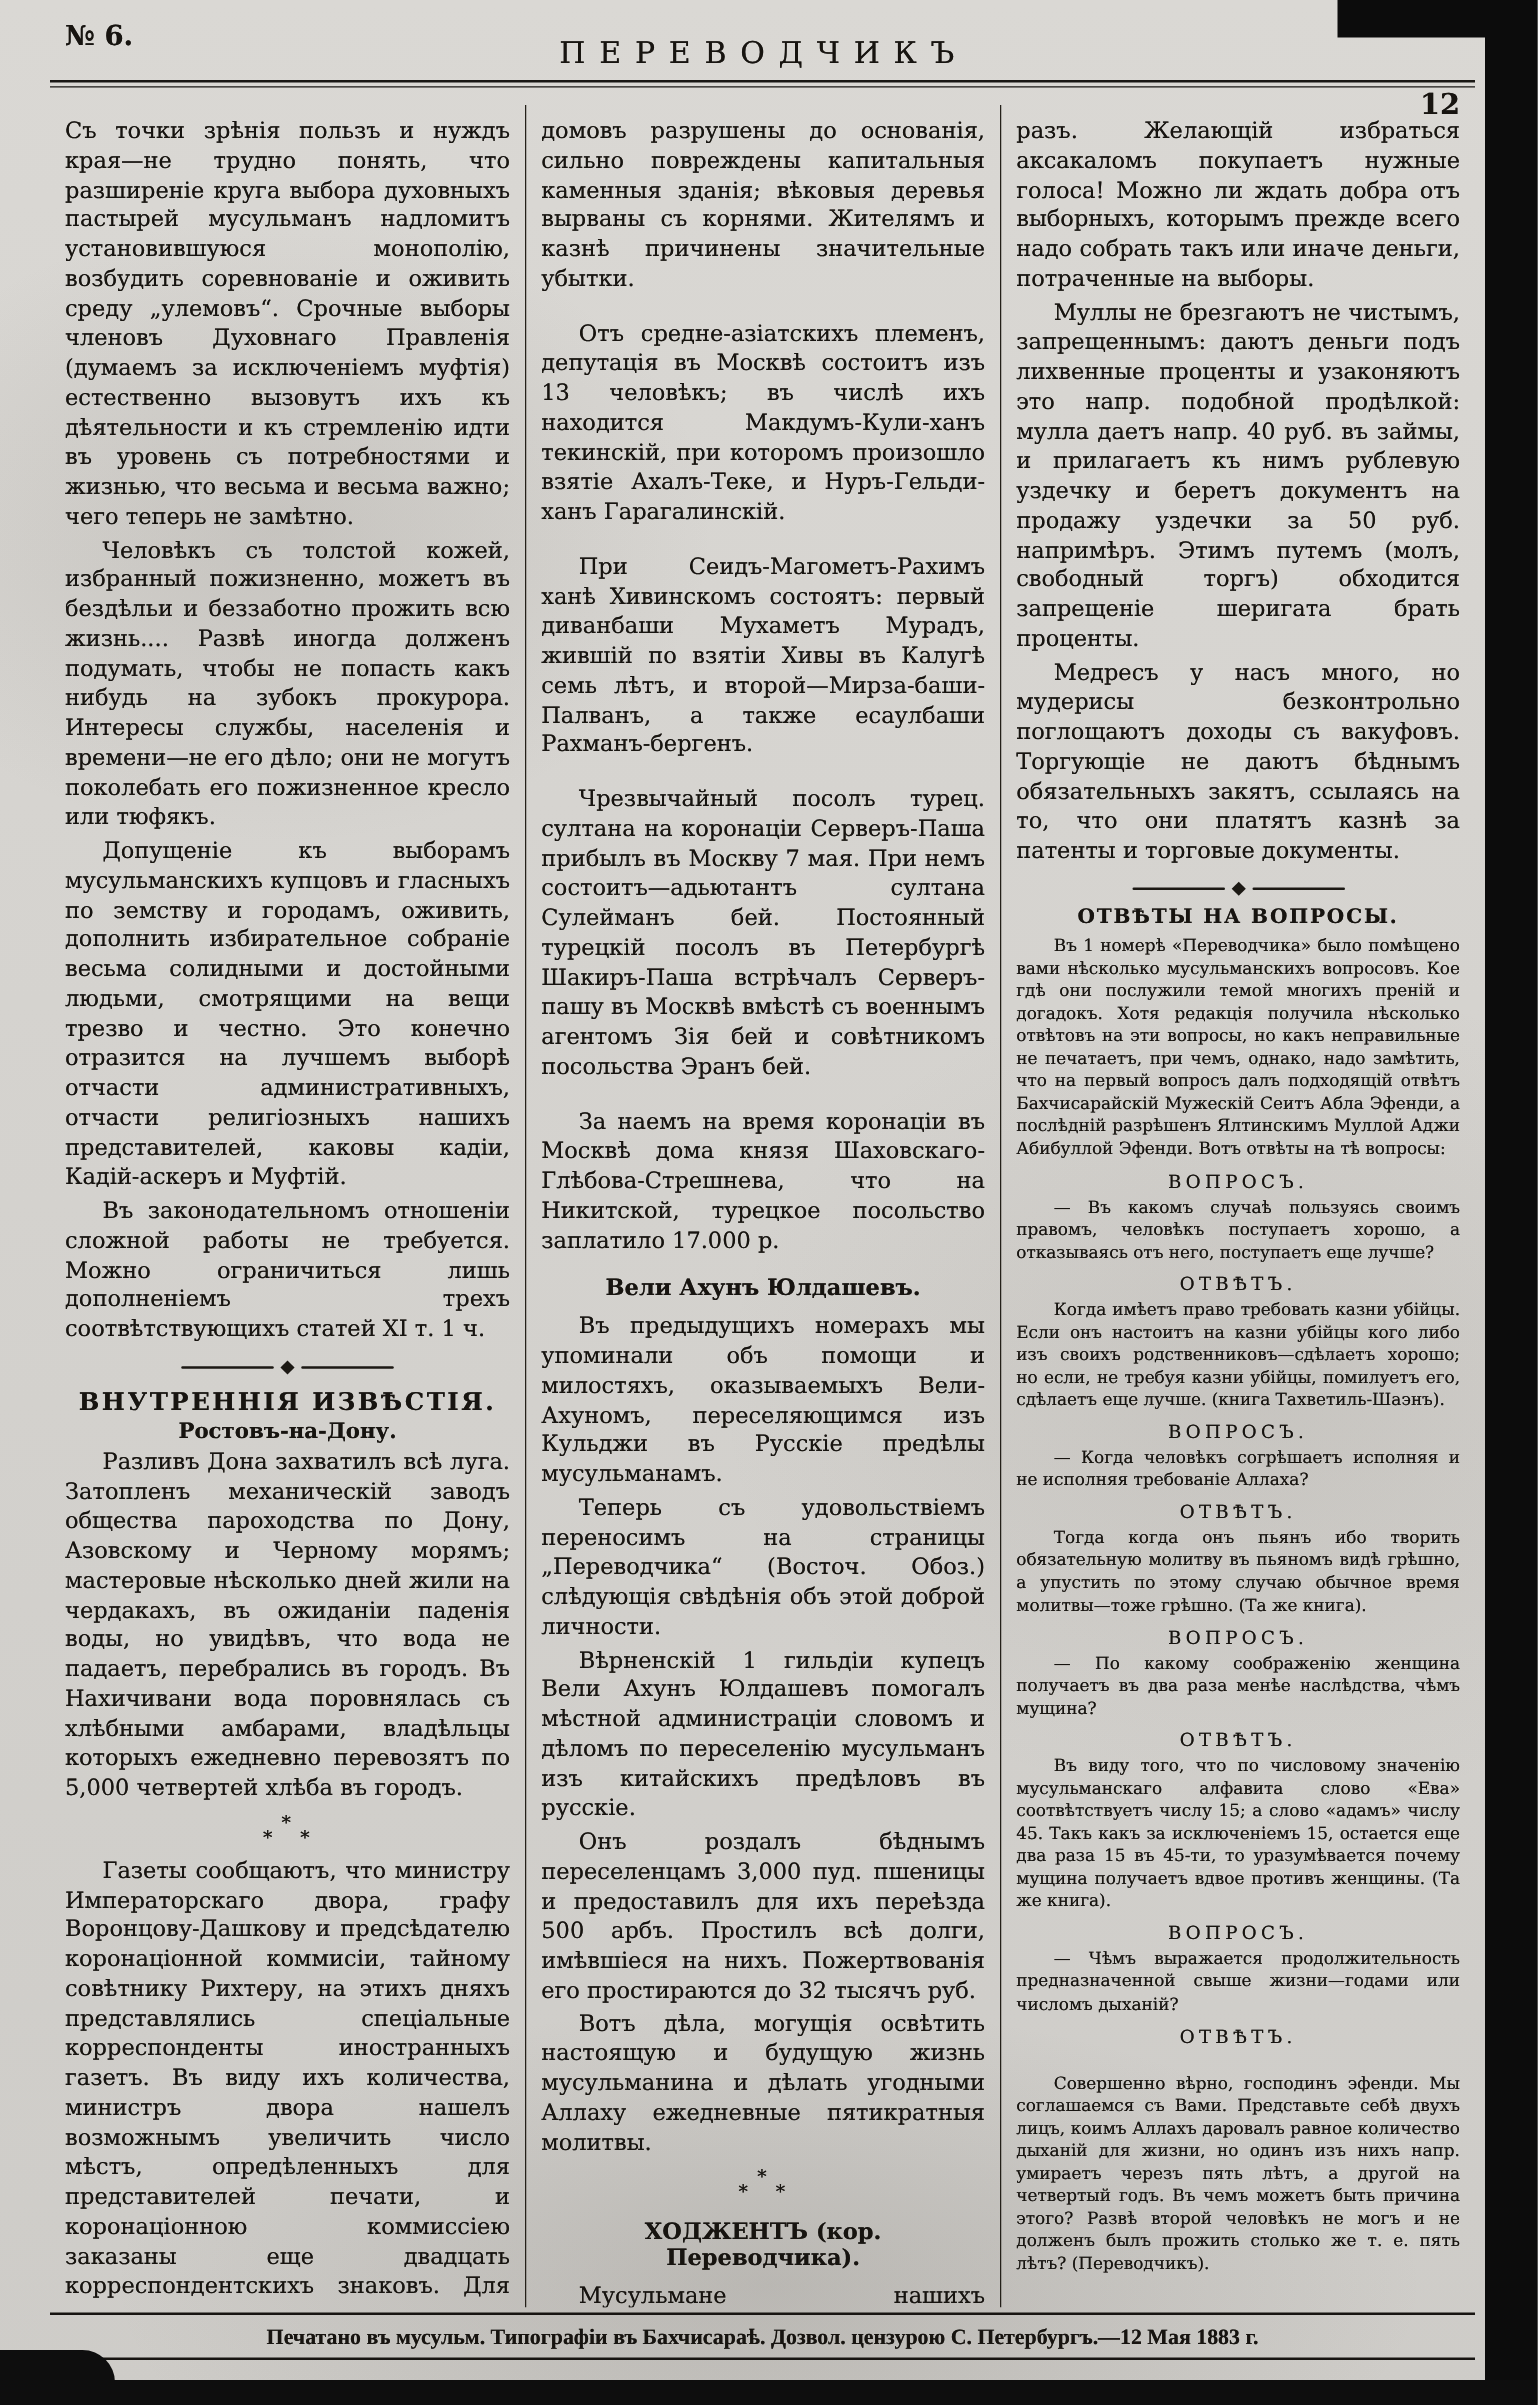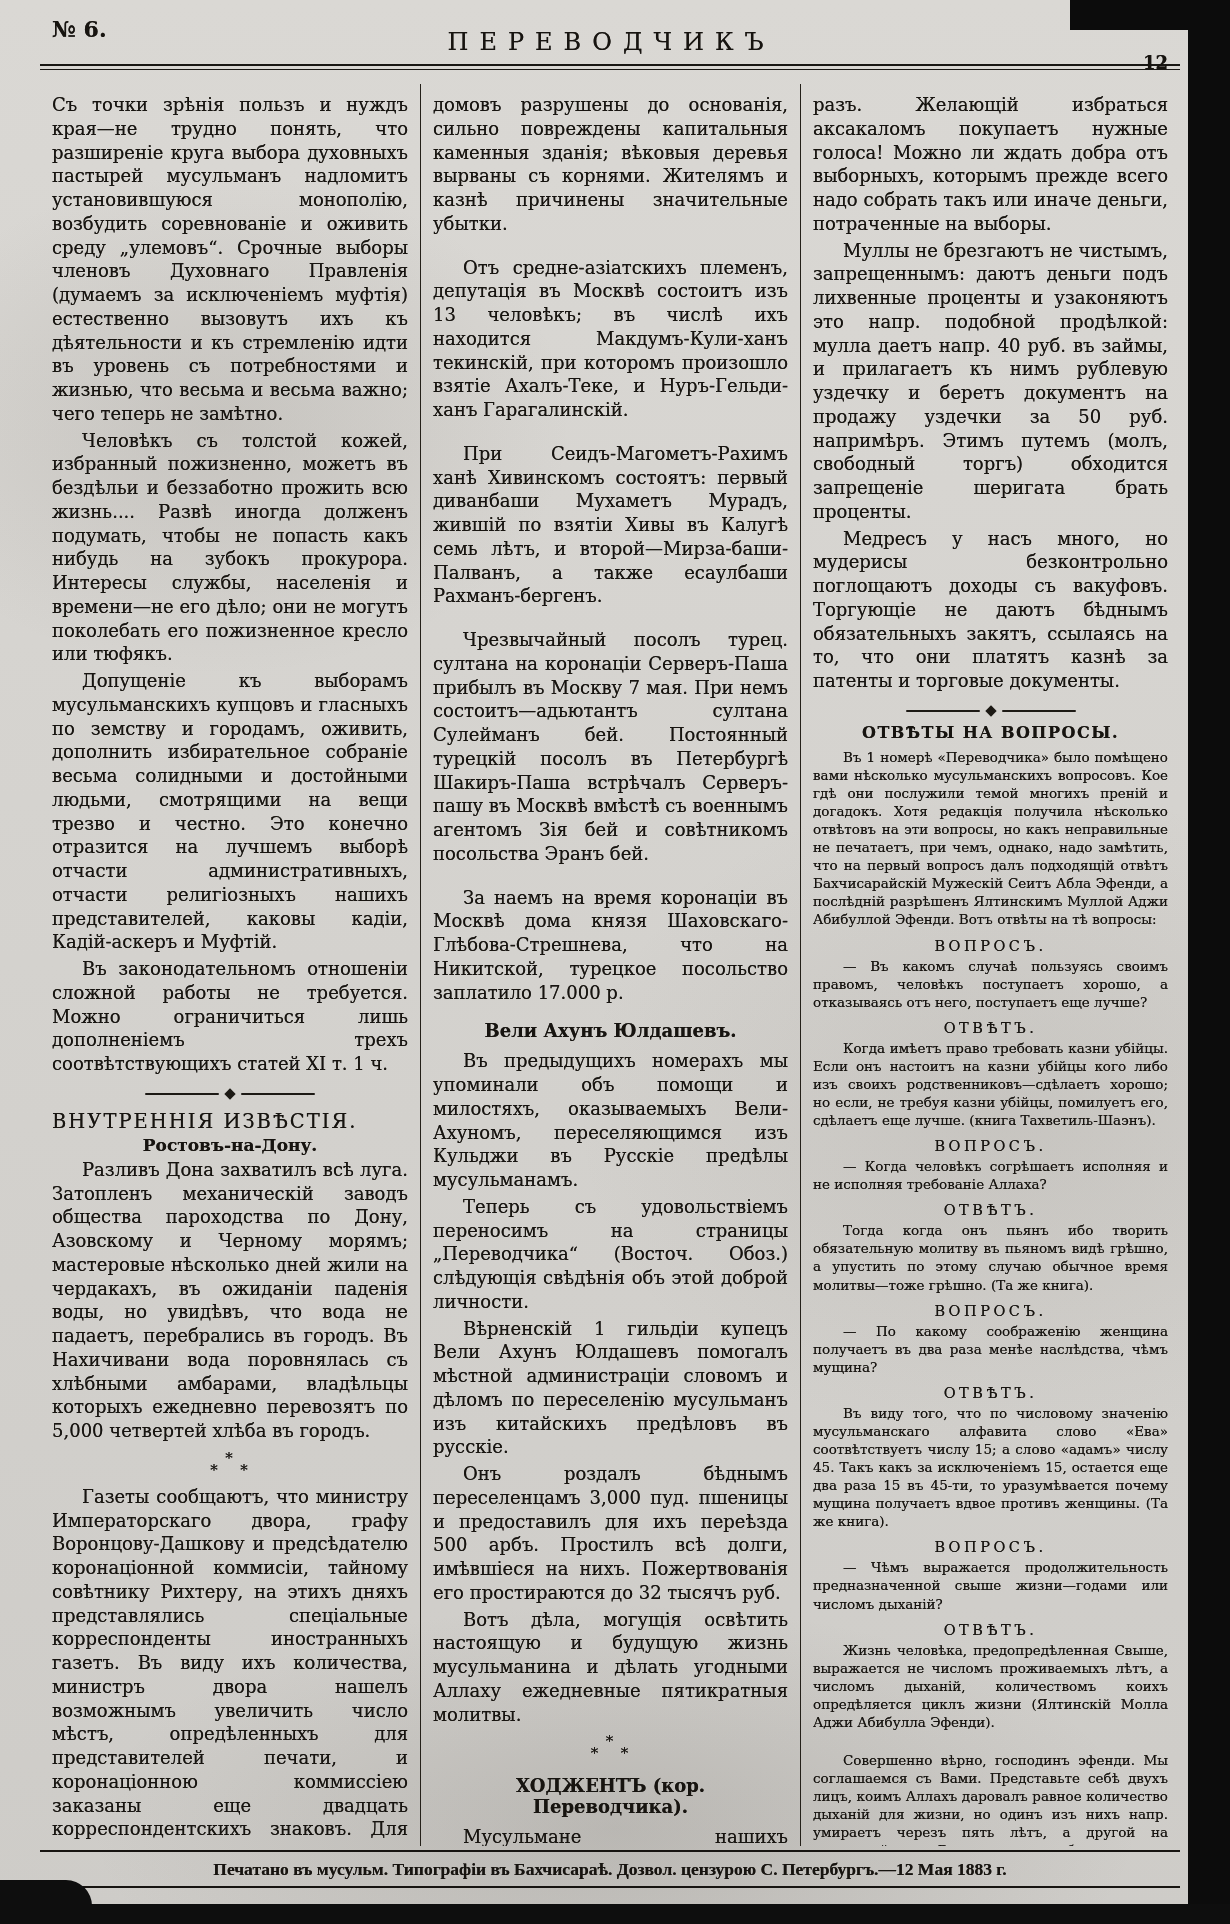--- a/index.html
+++ b/index.html
@@ -20,35 +20,35 @@
   
   .edge-right   { position:absolute; top:0; right:0; width:42px; height:100%; background:#0c0c0c; }
   .edge-top-right { position:absolute; top:0; right:42px; width:118px; height:30px; background:#0c0c0c; }
   .edge-bottom  { position:absolute; bottom:0; left:0; width:100%; height:20px; background:#0e0e0e; }
   .edge-bottom-left { position:absolute; bottom:0; left:0; width:92px; height:44px; background:#0e0e0e; border-radius:0 26px 0 0; }
 
   
   .issue-no { position:absolute; top:16px; left:52px; font-weight:bold; font-size:22px; }
   .masthead { position:absolute; top:28px; left:16px; width:1190px; text-align:center;
               font-weight:normal; font-size:24px; letter-spacing:11px; }
-  .page-no  { position:absolute; top:52px; right:62px; font-weight:bold; font-size:18px; }
+  .page-no  { position:absolute; top:70px; right:62px; font-weight:bold; font-size:23px; }
   .header-rule  { position:absolute; top:64px; left:40px; width:1140px; border-top:2px solid #191714; }
   .header-rule2 { position:absolute; top:69px; left:40px; width:1140px; border-top:1px solid #191714; }
 
   
   .columns { position:absolute; top:84px; left:40px; width:1140px; height:1762px;
              display:flex; overflow:hidden; }
   .col { width:380px; padding:6px 12px 0 12px; overflow:hidden; }
   .col + .col { border-left:1.5px solid #242019; }
 
   .para { font-size:18px; line-height:1.32; text-align:justify; text-indent:30px; margin:3px 0; }
   .noindent { text-indent:0; }
   .small { font-size:13.5px; line-height:1.34; margin:3px 0; }
 
-  .sec-h1 { text-align:left; font-size:19.5px; font-weight:normal; letter-spacing:2px; margin:12px 0 2px; }
+  .sec-h1 { text-align:center; font-size:19.5px; font-weight:bold; letter-spacing:2px; margin:12px 0 2px; }
   .sec-sub{ text-align:center; font-size:17px;  font-weight:bold; margin:2px 0 0; }
   .sec-h2 { text-align:center; font-size:18px;  font-weight:bold; margin:16px 12px 8px; }
   .sec-h3 { text-align:center; font-size:16px;  font-weight:bold; letter-spacing:1.5px; margin:8px 0 6px; }
 
   .qa-label { text-align:center; font-size:14.5px; letter-spacing:3.5px; margin:9px 0 3px; }
 
   .sep-stars { text-align:center; white-space:pre; line-height:0.8; font-size:15px;
                letter-spacing:2px; margin:9px 0; text-indent:0; }
 
   .ornament { display:flex; align-items:center; justify-content:center; gap:7px;
@@ -133,21 +133,20 @@
         <p class="para small">— Когда человѣкъ согрѣшаетъ исполняя и не исполняя требованіе Аллаха?</p>
         <div class="qa-label">ОТВѢТЪ.</div>
         <p class="para small">Тогда когда онъ пьянъ ибо творить обязательную молитву въ пьяномъ видѣ грѣшно, а упустить по этому случаю обычное время молитвы—тоже грѣшно. (Та же книга).</p>
         <div class="qa-label">ВОПРОСЪ.</div>
         <p class="para small">— По какому соображенію женщина получаетъ въ два раза менѣе наслѣдства, чѣмъ мущина?</p>
         <div class="qa-label">ОТВѢТЪ.</div>
         <p class="para small">Въ виду того, что по числовому значенію мусульманскаго алфавита слово «Ева» соотвѣтствуетъ числу 15; а слово «адамъ» числу 45. Такъ какъ за исключеніемъ 15, остается еще два раза 15 въ 45-ти, то уразумѣвается почему мущина получаетъ вдвое противъ женщины. (Та же книга).</p>
         <div class="qa-label">ВОПРОСЪ.</div>
         <p class="para small">— Чѣмъ выражается продолжительность предназначенной свыше жизни—годами или числомъ дыханій?</p>
         <div class="qa-label">ОТВѢТЪ.</div>
-        <p class="para small">Жизнь человѣка, предопредѣленная Свыше, выражается не числомъ проживаемыхъ лѣтъ, а числомъ дыханій, количествомъ коихъ опредѣляется циклъ жизни (Ялтинскій Молла Аджи Абибулла Эфенди).</p>
         <div class="v-gap"></div>
         <p class="para small">Совершенно вѣрно, господинъ эфенди. Мы соглашаемся съ Вами. Представьте себѣ двухъ лицъ, коимъ Аллахъ даровалъ равное количество дыханій для жизни, но одинъ изъ нихъ напр. умираетъ черезъ пять лѣтъ, а другой на четвертый годъ. Въ чемъ можетъ быть причина этого? Развѣ второй человѣкъ не могъ и не долженъ былъ прожить столько же т. е. пять лѣтъ? (Переводчикъ).</p>
       </div>
   </div>
 
   <div class="footer">
     <div class="footer-rule-top"></div>
     <div class="footer-text">Печатано въ мусульм. Типографіи въ Бахчисараѣ. Дозвол. цензурою С. Петербургъ.—12 Мая 1883 г.</div>
     <div class="footer-rule-bottom"></div>
   </div>

